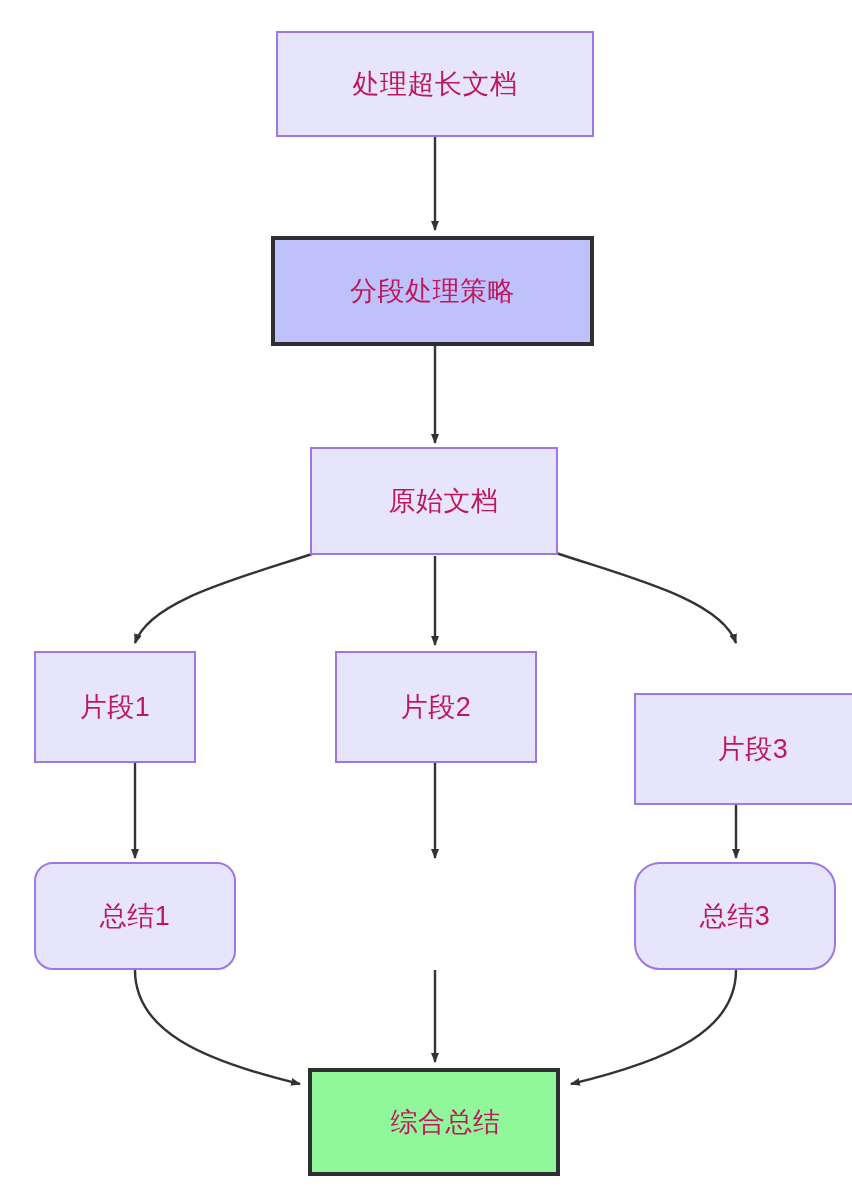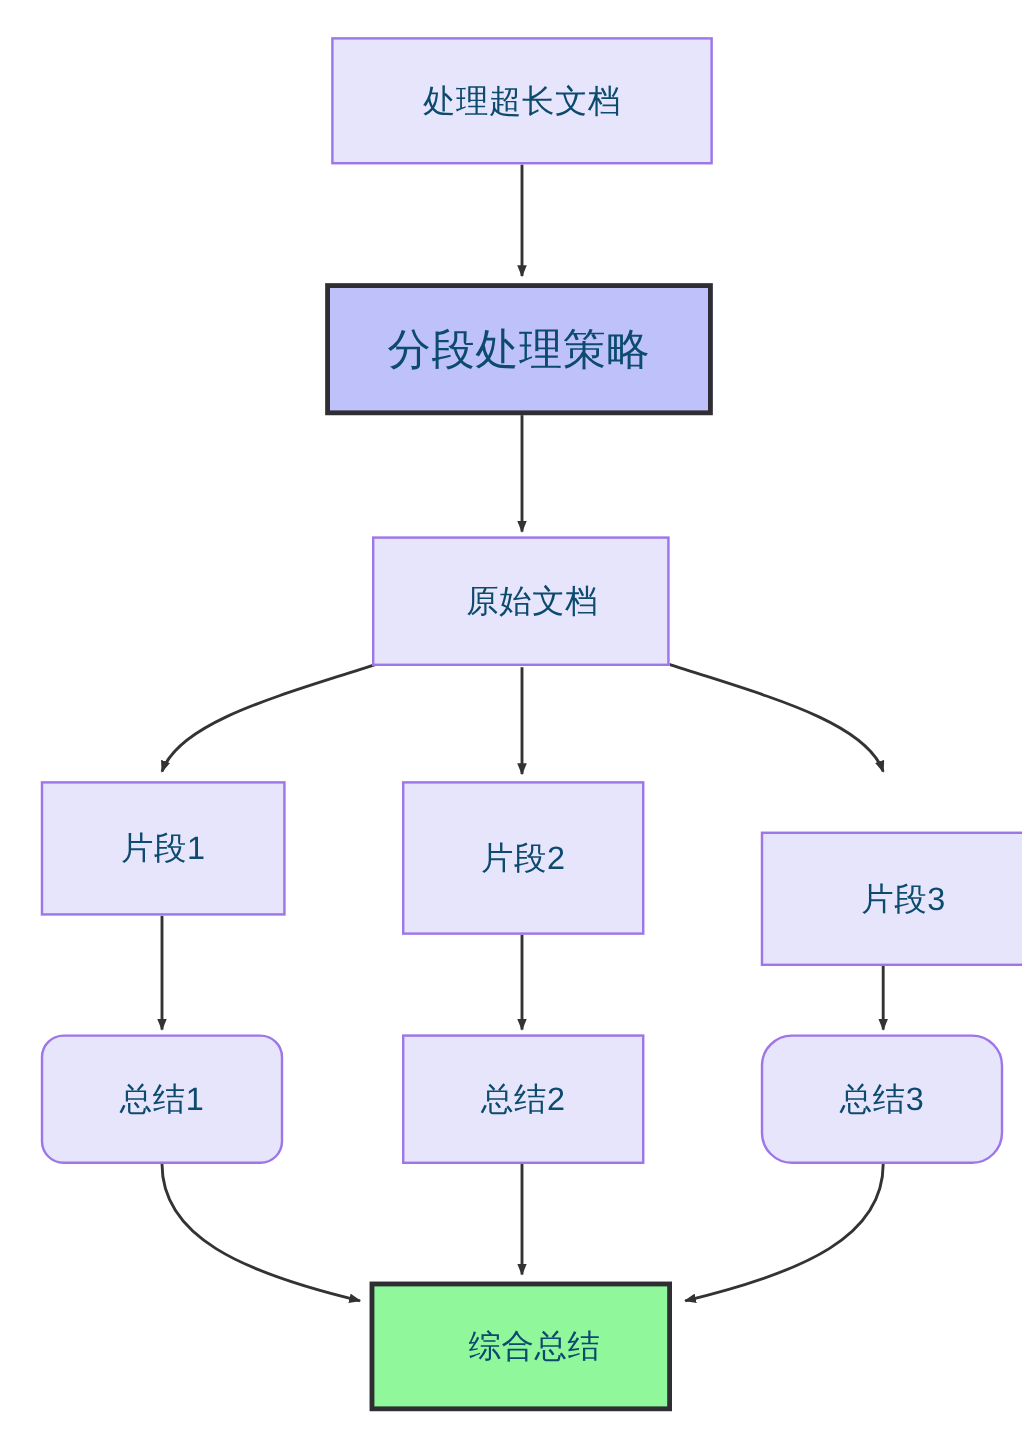--- a/index.html
+++ b/index.html
@@ -28,32 +28,32 @@
     pointer-events: none;
   }
   .node {
     position: absolute;
     box-sizing: border-box;
     display: flex;
     align-items: center;
     justify-content: center;
     text-align: center;
     line-height: 1.2;
-    color: #0c4a6e;
+    color: #be185d;
     letter-spacing: 0.5px;
   }
   .node-normal {
     background: #e7e5fb;
     border: 2px solid #9d76e8;
     font-size: 27px;
   }
   .node-highlight {
     background: #bfc2fa;
     border: 4px solid #2f2f33;
-    font-size: 36px;
+    font-size: 27px;
   }
   .node-final {
     background: #90f79a;
     border: 4px solid #2f2f33;
     font-size: 27px;
     padding-left: 23px;
   }
   .node-label {
     display: block;
   }
@@ -98,39 +98,36 @@
   </div>
 
   <div class="node node-highlight" style="left:271px; top:236px; width:323px; height:110px;">
     <span class="node-label">分段处理策略</span>
   </div>
 
   <div class="node node-normal" style="left:310px; top:447px; width:248px; height:108px;padding-left:19px;">
     <span class="node-label">原始文档</span>
   </div>
 
-  <div class="node node-normal" style="left:34px; top:651px; width:204px; height:112px;">
+  <div class="node node-normal" style="left:34px; top:651px; width:162px; height:112px;">
     <span class="node-label">片段1</span>
   </div>
 
-  <div class="node node-normal" style="left:335px; top:651px; width:202px; height:128px;">
+  <div class="node node-normal" style="left:335px; top:651px; width:202px; height:112px;">
     <span class="node-label">片段2</span>
   </div>
 
   <div class="node node-normal" style="left:634px; top:651px; width:238px; height:112px;margin-top:42px;">
     <span class="node-label">片段3</span>
   </div>
 
   <div class="node node-normal" style="left:34px; top:862px; width:202px; height:108px;border-radius:19px;">
     <span class="node-label">总结1</span>
   </div>
 
-  <div class="node node-normal" style="left:335px; top:862px; width:202px; height:108px;">
-    <span class="node-label">总结2</span>
-  </div>
 
   <div class="node node-normal" style="left:634px; top:862px; width:202px; height:108px;border-radius:26px;">
     <span class="node-label">总结3</span>
   </div>
 
   <div class="node node-final" style="left:308px; top:1068px; width:252px; height:108px;">
     <span class="node-label">综合总结</span>
   </div>
 
 </div>

